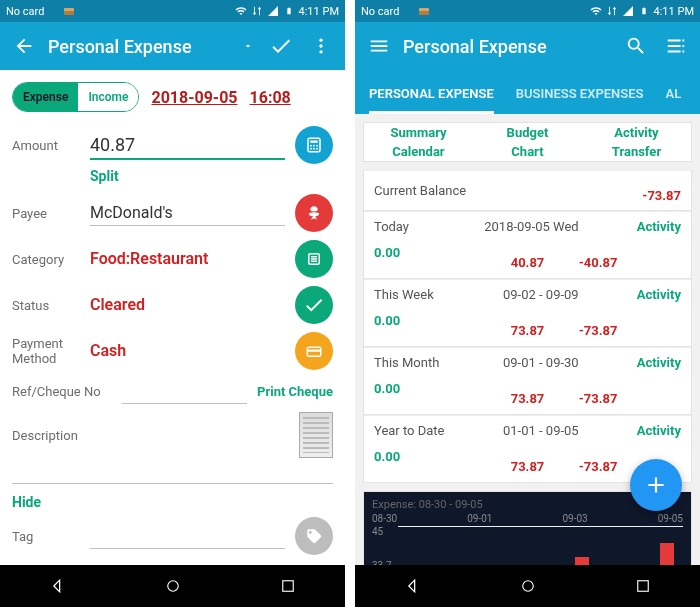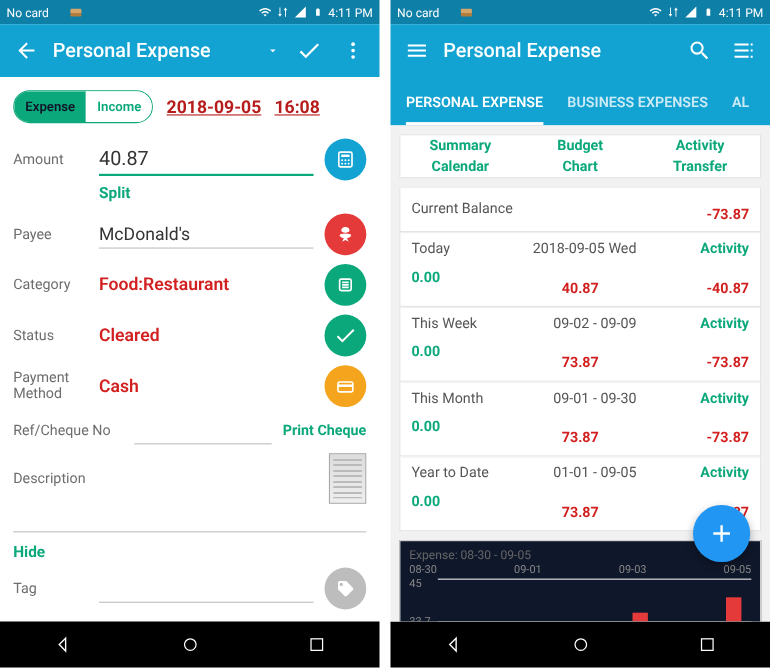--- a/index.html
+++ b/index.html
@@ -62,21 +62,21 @@
   .crow { display: flex; align-items: center; padding: 7px 10px; font-size: 13px; border-top: 1px solid #eee; }
   .crow .cl { flex: 1; color: #555; }
   .crow .cm { flex: 1; text-align: right; color: #555; }
   .crow .cr { flex: 1; text-align: right; }
   .neg { color: #d21f1f; font-weight: 700; margin-top: 10px; }
   .pos { color: #0aa87a; font-weight: 700; }
   .act { color: #0aa87a; font-weight: 700; }
   .triple { display: flex; padding: 4px 10px 8px 10px; font-size: 13px; }
   .triple span { flex: 1; }
   .triple span:nth-child(2){ text-align:center; }
-  .triple span:nth-child(3){ text-align:right; }
+  .triple span:nth-child(3){ text-align:left; }
 
   .chartcard { background: #0f172a; margin: 8px 8px 0 8px; border: 1px solid #e3e3e3; padding: 6px 8px 0 8px; font-size: 11px; color: #666; height: 92px; overflow: hidden;}
   .chartticks { display:flex; justify-content:space-between; font-size:10px; color:#888; margin-top:2px;}
   .chartbars { position:relative; height:40px; margin-top:2px; border-top:1px solid #eee; border-bottom:1px solid #eee;}
   .bar { position:absolute; bottom:0; width:14px; background:#e43a3a; }
   .ylab { position:absolute; left:0; font-size:10px; color:#888; }
 
   .fab { position: absolute; right: 18px; bottom: 54px; width: 52px; height: 52px; border-radius: 50%; background: #2196f3; color: #fff; display: flex; align-items: center; justify-content: center; box-shadow: 0 3px 8px rgba(0,0,0,0.3); }
 
   

